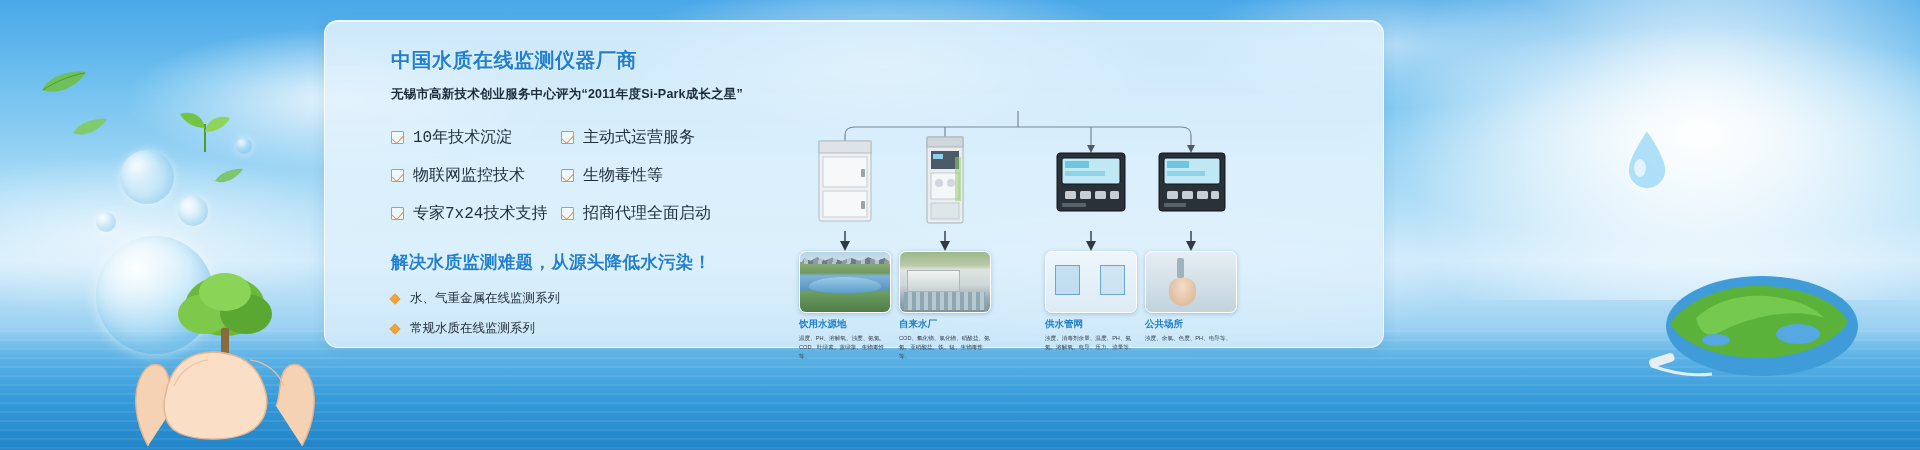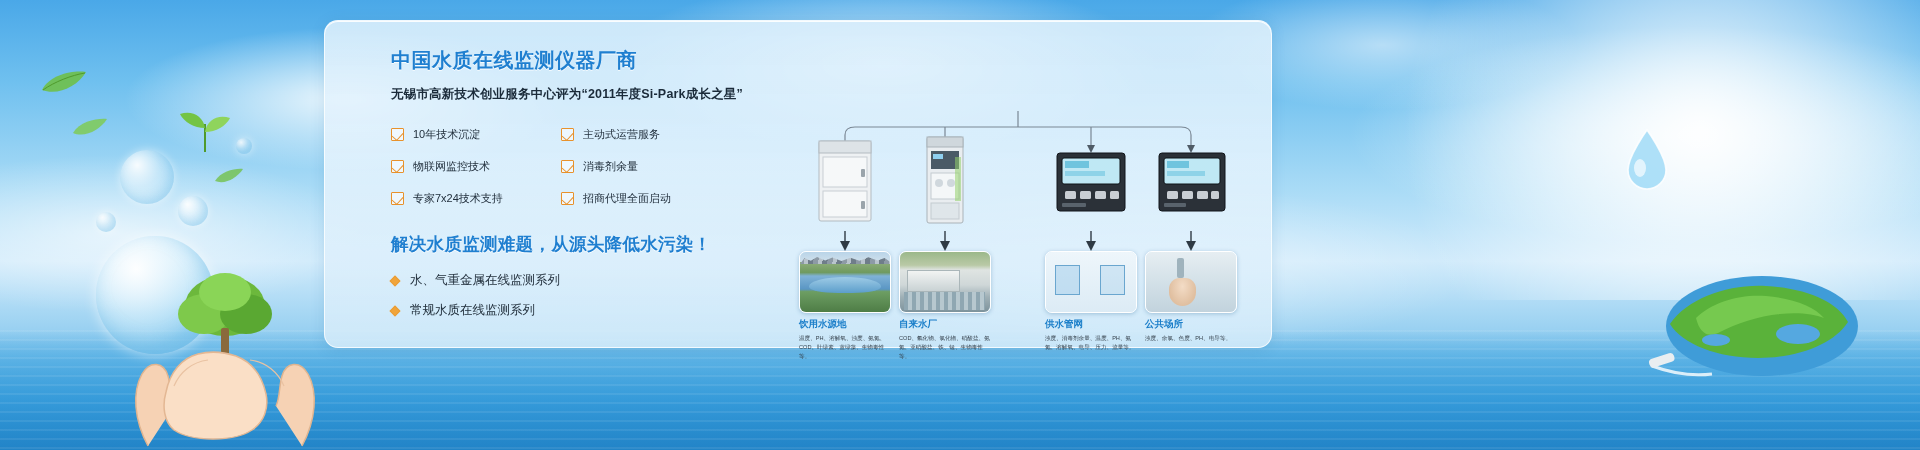--- a/index.html
+++ b/index.html
@@ -58,21 +58,21 @@
     box-shadow: inset -6px -8px 18px rgba(110,185,230,.5), 0 0 14px rgba(255,255,255,.6);
     pointer-events:none;
   }
 
   .earth-wrap{ position:absolute; right:48px; bottom:52px; width:230px; height:150px; pointer-events:none;}
 
   .droplet{ position:absolute; right:250px; top:128px; pointer-events:none;}
 
   
   .panel{
-    position:absolute; left:324px; top:20px; width:948px; height:328px;
+    position:absolute; left:324px; top:20px; width:1060px; height:328px;
     border-radius:14px;
     background: linear-gradient(180deg, rgba(222,240,252,.88) 0%, rgba(229,243,253,.86) 45%, rgba(214,236,250,.86) 100%);
     border:1px solid rgba(255,255,255,.75);
     box-shadow: 0 2px 14px rgba(40,110,170,.16), inset 0 1px 0 rgba(255,255,255,.9);
   }
   .panel-left{ position:absolute; left:66px; top:26px; width:400px; }
 
   .headline{
     font-size:20px; font-weight:bold; color:#1f7fd0; letter-spacing:.5px;
     text-shadow: 0 1px 0 rgba(255,255,255,.8);
@@ -87,21 +87,21 @@
   .chk-item{ display:flex; align-items:center; gap:9px; }
   .chk-box{
     width:13px; height:13px; flex:0 0 13px; border:1.4px solid #e8922c; border-radius:1px;
     position:relative; background:rgba(255,255,255,.55);
   }
   .chk-box::after{
     content:""; position:absolute; left:2px; top:1px; width:6px; height:9px;
     border-right:1.7px solid #e8922c; border-bottom:1.7px solid #e8922c;
     transform: rotate(42deg);
   }
-  .chk-label{ font-size:11px; color:#22303d; white-space:nowrap; }
+  .chk-label{ font-size:16px; color:#22303d; white-space:nowrap;font-family:Liberation Mono, monospace; }
 
   .headline2{
     margin-top:26px; font-size:17.5px; font-weight:bold; color:#1f7fd0; letter-spacing:.3px;
     text-shadow: 0 1px 0 rgba(255,255,255,.8); white-space:nowrap;
   }
   .bullets{ margin-top:16px; display:flex; flex-direction:column; gap:13px; }
   .bul-item{ display:flex; align-items:center; gap:11px; }
   .diamond{
     width:8px; height:8px; flex:0 0 8px; background:#f0a43a; transform:rotate(45deg);
     box-shadow:0 0 0 1px rgba(220,140,40,.35) inset;
@@ -274,21 +274,21 @@
       <div class="chk-item">
         <span class="chk-box"></span>
         <span class="chk-label">主动式运营服务</span>
       </div>
       <div class="chk-item">
         <span class="chk-box"></span>
         <span class="chk-label">物联网监控技术</span>
       </div>
       <div class="chk-item">
         <span class="chk-box"></span>
-        <span class="chk-label">消毒剂余量</span>
+        <span class="chk-label">生物毒性等</span>
       </div>
       <div class="chk-item">
         <span class="chk-box"></span>
         <span class="chk-label">专家7x24技术支持</span>
       </div>
       <div class="chk-item">
         <span class="chk-box"></span>
         <span class="chk-label">招商代理全面启动</span>
       </div>
     </div>

